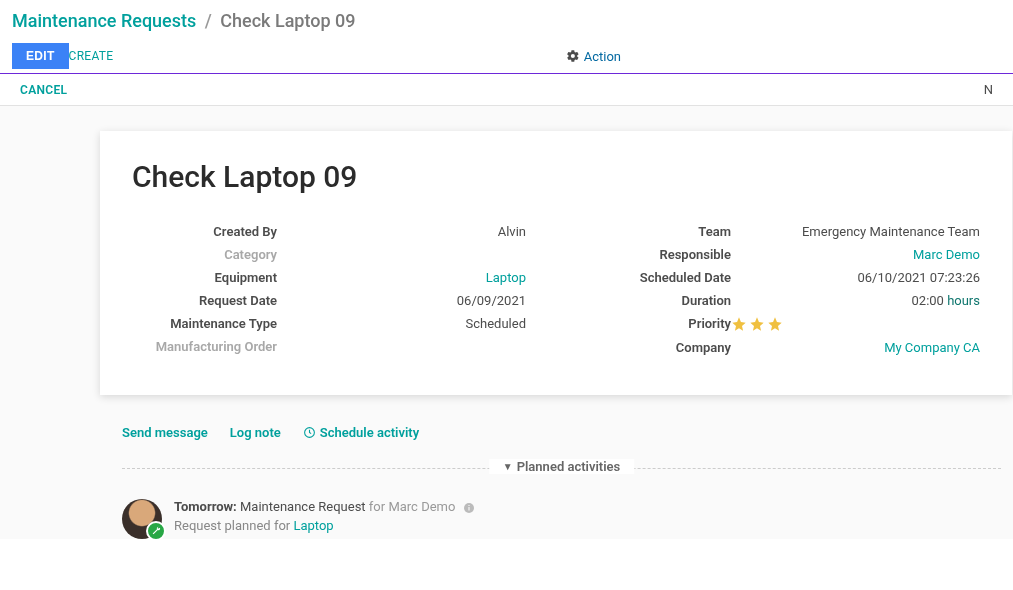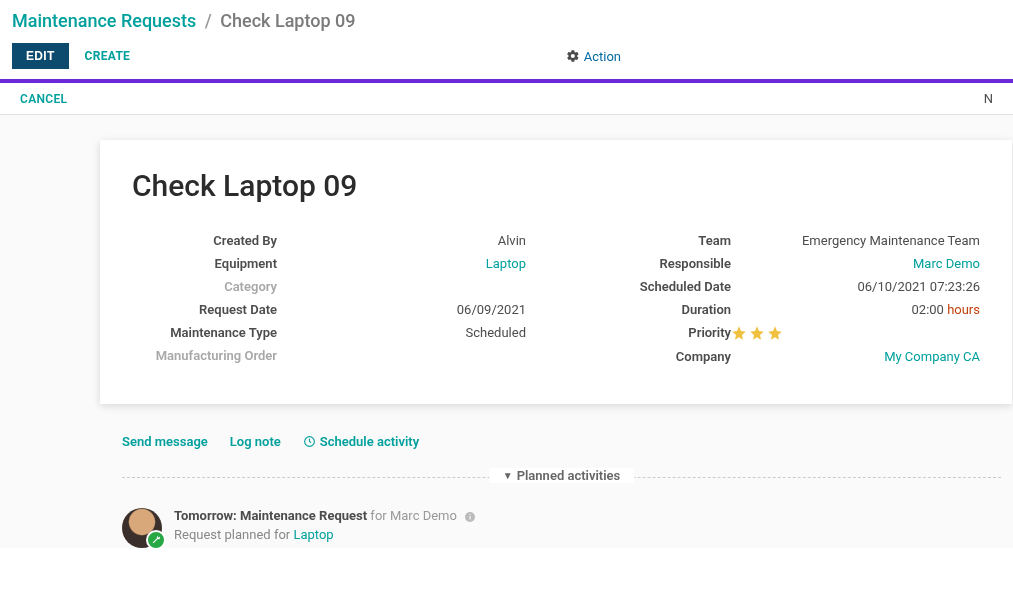--- a/index.html
+++ b/index.html
@@ -11,33 +11,33 @@
   width: 1013px;
   overflow: hidden;
 }
 .top { padding: 10px 12px 0; }
 .breadcrumb { font-size: 18px; font-weight: 500; margin-bottom: 12px; }
 .breadcrumb .link { color: #00a09d; cursor: pointer; }
 .breadcrumb .sep { color: #999; margin: 0 4px; }
 .breadcrumb .current { color: #7a7a7a; }
 .toolbar { display: flex; align-items: center; }
 .btn-edit {
-  background: #0c4a6e; color: #fff; border: none; padding: 6px 14px;
-  font-weight: 600; font-size: 12px; cursor: pointer; margin-right: 16px;
+  background: #3b82f6; color: #fff; border: none; padding: 6px 14px;
+  font-weight: 600; font-size: 12px; cursor: pointer; 
   letter-spacing: 0.3px;
 }
 .btn-create {
-  color: #00a09d; font-weight: 700; font-size: 12px; cursor: pointer;
+  color: #00a09d; font-weight: 400; font-size: 12px; cursor: pointer;
   letter-spacing: 0.3px;
 }
 .action-wrap { margin-left: auto; margin-right: 380px; display: flex; align-items: center; cursor: pointer; color: #0369a1; }
 .gear-icon { width:14px; height:14px; margin-right:4px; }
 .statusbar {
-  border-top: 4px solid #6d28d9; border-bottom: 1px solid #e2e2e2;
-  display: flex; align-items: center; padding: 8px 20px; margin-top: 10px;
+  border-top: 1px solid #6d28d9; border-bottom: 1px solid #e2e2e2;
+  display: flex; align-items: center; padding: 8px 20px; margin-top: 4px;
 }
 .btn-cancel { color: #00a09d; font-weight: 600; font-size: 12px; letter-spacing: 0.3px; cursor: pointer; }
 .status-right { margin-left: auto; font-size: 13px; color: #4c4c4c; padding-left: 6px; }
 .sheet-wrap { background: #fafafa; padding: 25px 0 0; }
 .sheet {
   background: #fff; max-width: 912px; margin-left: 100px;
   padding: 28px 32px 36px; box-shadow: 0 2px 8px rgba(0,0,0,0.14);
 }
 .title { font-size: 30px; font-weight: 500; color: #2b2b2b; margin-bottom: 26px; }
 .cols { display: flex; gap: 60px; }
@@ -56,21 +56,21 @@
 .section-sep { border-top: 1px dashed #ccc; position: relative; margin: 20px 0 30px; }
 .section-title { position: absolute; top: -10px; left: 50%; transform: translateX(-50%); background: #fff; padding: 0 14px; font-weight: 600; font-size: 13px; color: #666; display:flex; align-items:center; gap:4px; }
 .caret { font-size: 10px; }
 .activity { display: flex; align-items: flex-start; gap: 12px; }
 .avatar-wrap { position: relative; width: 40px; height: 40px; }
 .avatar { width: 40px; height: 40px; border-radius: 50%; background: radial-gradient(circle at 50% 35%, #d9a87a 0 38%, #3a2f2a 42% 100%); }
 .avatar-badge { position: absolute; bottom: -2px; right: -4px; width: 20px; height: 20px; border-radius: 50%; background: #28a745; border: 2px solid #fff; display:flex; align-items:center; justify-content:center; }
 .avatar-badge svg { width:10px; height:10px; }
 .act-line1 { font-size: 13px; }
 .act-line1 .tomorrow { font-weight: 700; color: #4c4c4c; }
-.act-line1 .req { font-weight: 700; color: #4c4c4c; }
+.act-line1 .req { font-weight: 400; color: #4c4c4c; }
 .act-line1 .for { color: #999; }
 .act-line1 .info-icon { width:12px; height:12px; vertical-align: middle; margin-left:4px; fill:#bbb; }
 .act-line2 { font-size: 13px; color: #888; margin-top: 4px; }
 .act-line2 .link { color: #00a09d; }
 </style>
 </head>
 <body>
 
 <div class="top">
   <div class="breadcrumb">
@@ -98,28 +98,28 @@
 <div class="sheet-wrap">
   <div class="sheet">
     <div class="title">Check Laptop 09</div>
     <div class="cols">
       <div class="col">
         <div class="row">
             <div class="label">Created By</div>
             <div class="val">Alvin</div>
           </div>
         <div class="row">
+            <div class="label muted">Category</div>
+            <div class="val"></div>
+          </div>
+        <div class="row">
             <div class="label">Equipment</div>
             <div class="val"><span class="link">Laptop</span></div>
           </div>
         <div class="row">
-            <div class="label muted">Category</div>
-            <div class="val"></div>
-          </div>
-        <div class="row">
             <div class="label">Request Date</div>
             <div class="val">06/09/2021</div>
           </div>
         <div class="row">
             <div class="label">Maintenance Type</div>
             <div class="val">Scheduled</div>
           </div>
         <div class="row">
             <div class="label muted">Manufacturing Order</div>
             <div class="val"></div>
@@ -133,21 +133,21 @@
         <div class="row">
             <div class="label">Responsible</div>
             <div class="val"><span class="link">Marc Demo</span></div>
           </div>
         <div class="row">
             <div class="label">Scheduled Date</div>
             <div class="val">06/10/2021 07:23:26</div>
           </div>
         <div class="row">
             <div class="label">Duration</div>
-            <div class="val"><span>02:00</span><span style="color:#c2410c"> hours</span></div>
+            <div class="val"><span>02:00</span><span style="color:#0f766e"> hours</span></div>
           </div>
         <div class="row">
             <div class="label">Priority</div>
           <div class="val stars">
             <svg class="star" viewBox="0 0 24 24" fill="#f0c040">
                 <path d="M12 2l2.9 6.9L22 10l-5.5 5 1.6 7L12 18.5 5.9 22l1.6-7L2 10l7.1-1.1z"></path>
               </svg>
             <svg class="star" viewBox="0 0 24 24" fill="#f0c040">
                 <path d="M12 2l2.9 6.9L22 10l-5.5 5 1.6 7L12 18.5 5.9 22l1.6-7L2 10l7.1-1.1z"></path>
               </svg>

